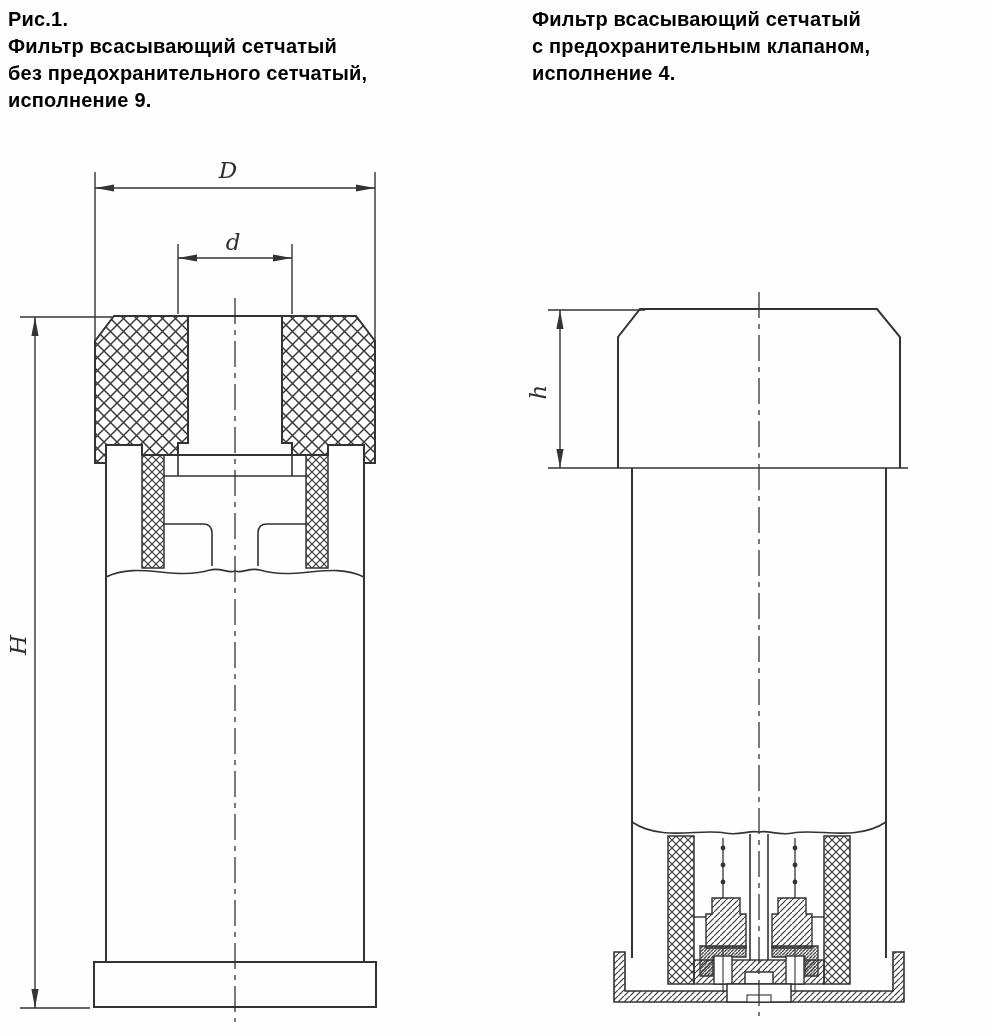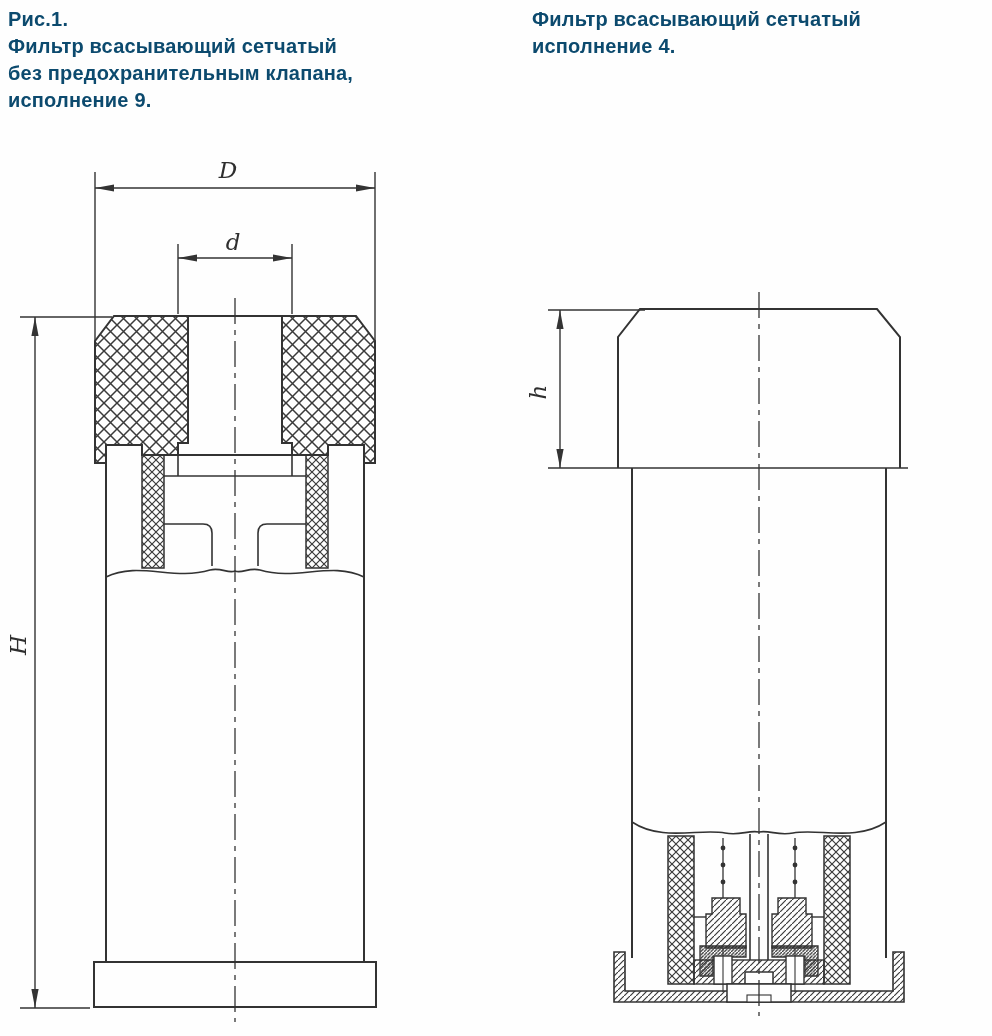--- a/index.html
+++ b/index.html
@@ -1,46 +1,47 @@
 <!DOCTYPE html>
 <html><head>
 <meta charset="utf-8">
 <style>
   html,body{margin:0;padding:0;background:#e9e9e9;}
   .page{
     position:relative;width:992px;height:1036px;background:#fefefe;
     font-family:"Liberation Sans", sans-serif;overflow:hidden;
   }
   .caption{
-    position:absolute;top:6px;color:#0c4a6e;font-weight:bold;
+    position:absolute;top:6px;color:#000000;font-weight:bold;
     font-size:20px;line-height:27px;letter-spacing:0.2px;
   }
   .caption .fig-label{margin-bottom:0;}
   #cap1{left:8px;width:480px;}
   #cap2{left:532px;width:460px;}
   svg text{
     font-family:"DejaVu Serif", serif;font-style:italic;
     font-size:23px;fill:#2e2e2e;
   }
   .drawing-svg{position:absolute;left:0;top:0;}
 </style>
 </head>
 <body>
 
 <div class="page">
 
   <div class="caption" id="cap1">
     <div class="fig-label">Рис.1.</div>
     <div>Фильтр всасывающий сетчатый</div>
-    <div>без предохранительным клапана,</div>
+    <div>без предохранительного сетчатый,</div>
     <div>исполнение 9.</div>
   </div>
 
   <div class="caption" id="cap2">
     <div>Фильтр всасывающий сетчатый</div>
+    <div>с предохранительным клапаном,</div>
     <div>исполнение 4.</div>
   </div>
 
   <svg class="drawing-svg" width="992" height="1036" viewBox="0 0 992 1036">
     <defs>
 
       <pattern id="knurl" patternUnits="userSpaceOnUse" width="13" height="13">
         <path d="M0,0 L13,13 M0,13 L13,0" stroke="#3a3a3a" stroke-width="1.5" fill="none"></path>
       </pattern>
 

